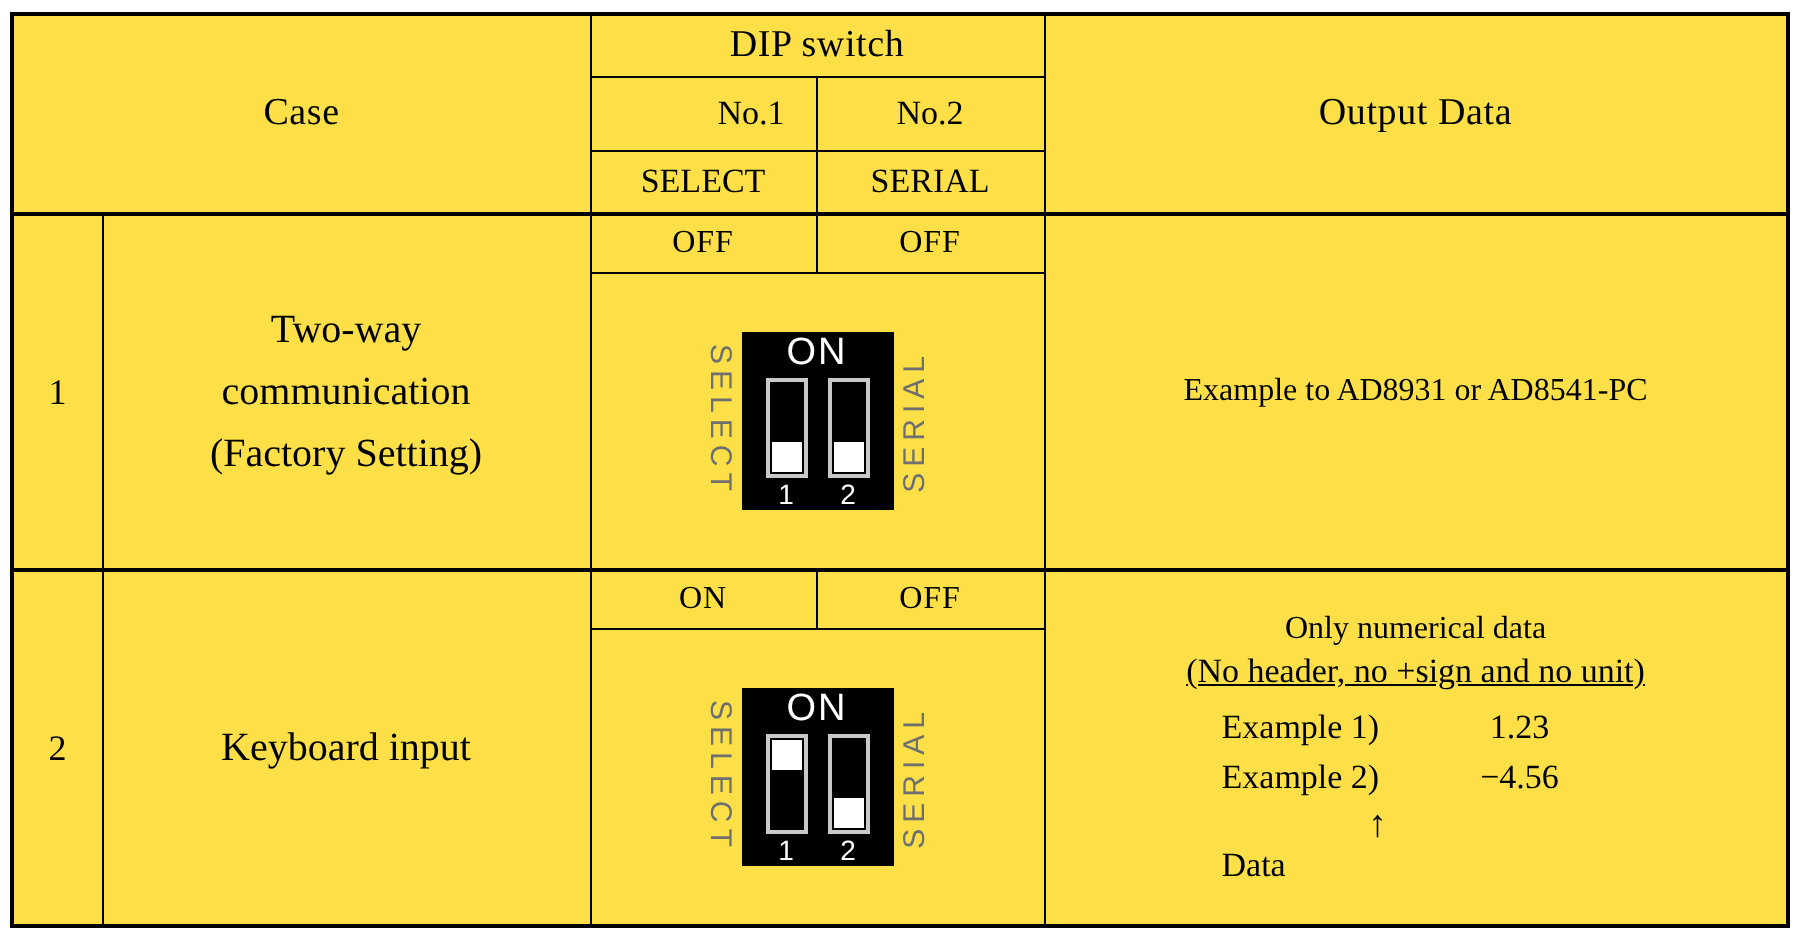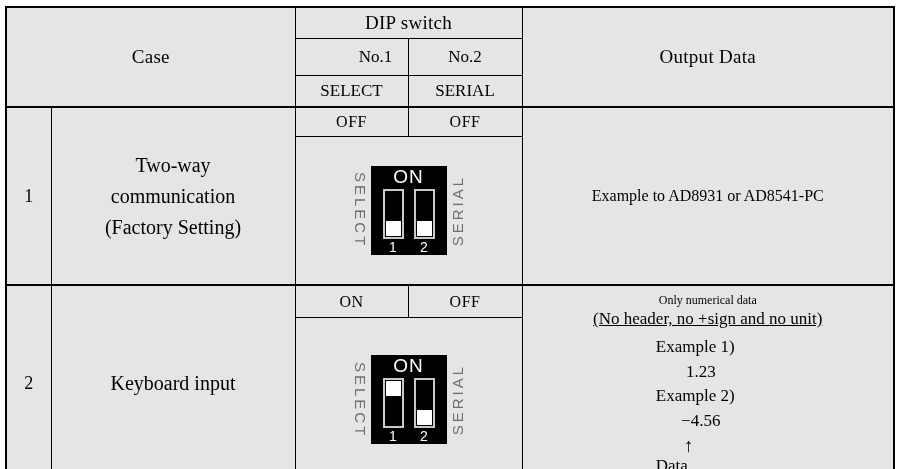--- a/index.html
+++ b/index.html
@@ -31,21 +31,21 @@
     height: 452px;
     border-collapse: collapse;
     table-layout: fixed;
   }
 
   table.dip-table td {
     border: 1px solid #000000;
     text-align: center;
     vertical-align: middle;
     padding: 0;
-    background: #e5e5e5;
+    background: #fde047;
   }
 
   
   table.dip-table {
     border: 2px solid #000000;
   }
 
   .col-num   { width: 45px; }
   .col-case  { width: 244px; }
   .col-no1   { width: 113px; }
@@ -184,36 +184,35 @@
     width: 21px;
     text-align: center;
   }
 
   
   .out-block {
     display: block;
     padding: 6px 0 4px 0;
   }
   .out-line1 {
-    font-size: 12px;
+    font-size: 16px;
     line-height: 1.35;
   }
   .out-line2 {
     font-size: 17px;
     line-height: 1.35;
     text-decoration: underline;
   }
   .examples {
     margin: 4px 0 0 0;
     display: inline-block;
     text-align: left;
   }
   .ex-row {
     display: flex;
-    flex-direction: column;
     font-size: 17px;
     line-height: 1.45;
   }
   .ex-label { width: 104px; }
   .ex-value { width: 90px; text-align: center; }
   .arrow-row {
     text-align: center;
     font-size: 19px;
     line-height: 1.0;
     margin-top: 2px;

